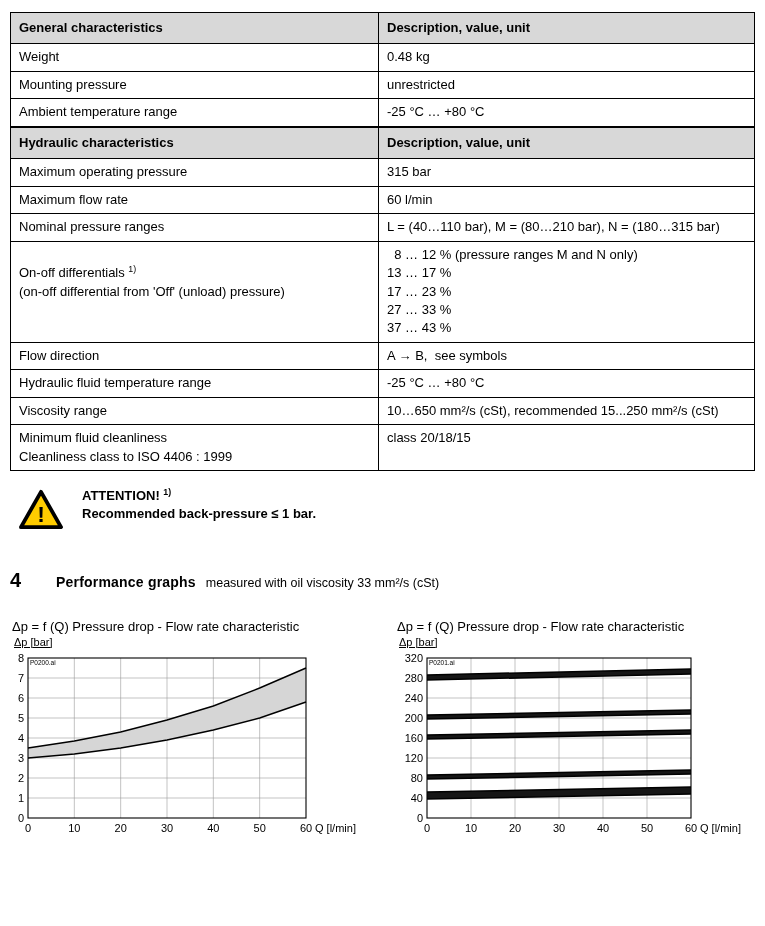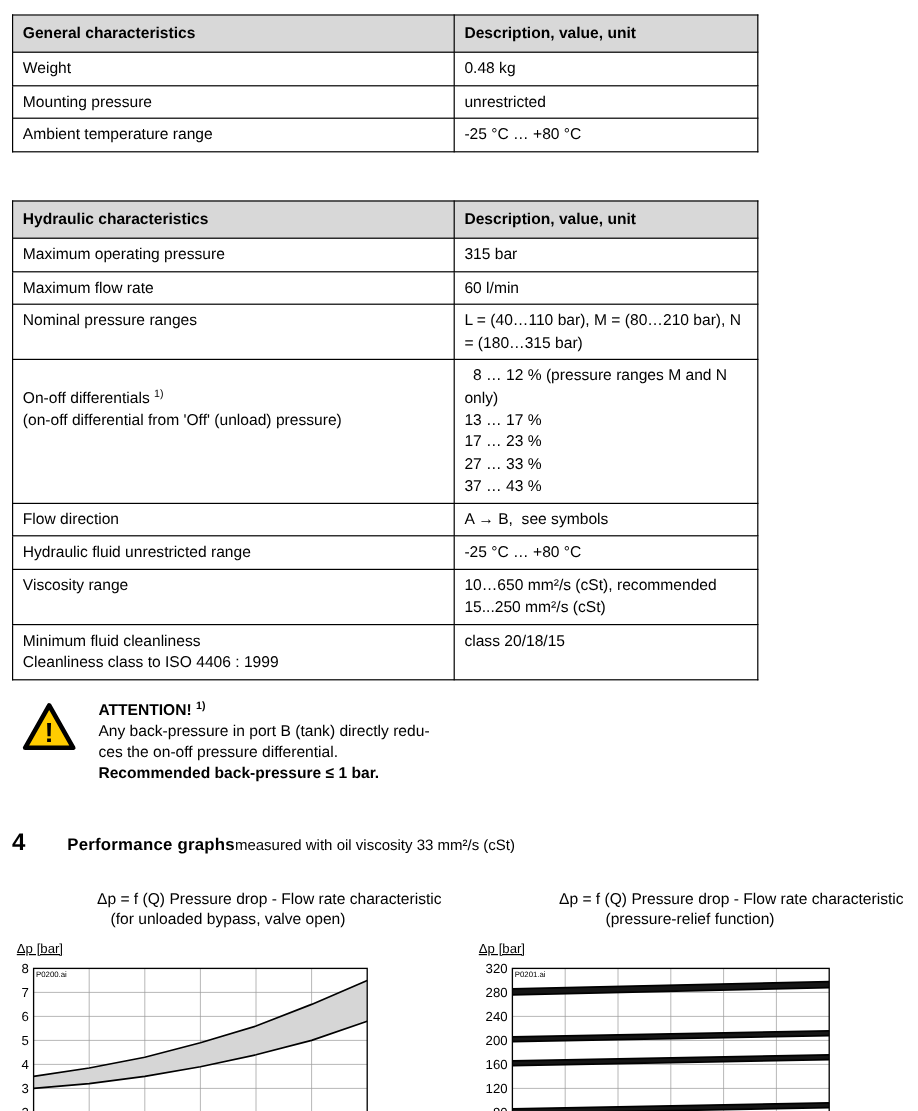--- a/index.html
+++ b/index.html
@@ -10,40 +10,40 @@
     font-family: "Liberation Sans", sans-serif;
     font-size: 13px;
     color: #000;
     padding: 12px 10px 0 10px;
     overflow: hidden;
   }
   .page { width: 745px; }
 
   table.spec {
     border-collapse: collapse;
-    width: 622px;
+    width: 745px;
     table-layout: fixed;
   }
   table.spec th, table.spec td {
     border: 1px solid #000;
     padding: 4px 8px;
     text-align: left;
     vertical-align: top;
     white-space: pre-line;
     line-height: 1.42;
     font-size: 13px;
   }
   table.spec th {
     background: #d8d8d8;
     font-weight: bold;
     padding: 6px 8px;
   }
   .col-label { width: 368px; }
 
-  .spec.second { margin-top: 40px; }
+  .spec.second { }
 
   sup.sup { font-size: 0.68em; vertical-align: super; line-height: 0; }
 
   .attention {
     display: flex;
     align-items: flex-start;
     margin: 16px 0 0 8px;
   }
   .warn-icon { flex: 0 0 auto; margin-right: 18px; margin-top: 2px; }
   .attention-text { line-height: 1.35; }
@@ -51,30 +51,30 @@
   .attention-body { white-space: pre-line; }
   .attention-recommendation { font-weight: bold; }
 
   .section-heading {
     margin: 38px 0 26px 0;
     display: flex;
     align-items: baseline;
   }
   .sec-num { font-size: 20px; font-weight: bold; width: 46px; }
   .sec-title { font-size: 14px; font-weight: bold; letter-spacing: 0.2px; }
-  .sec-sub { font-size: 12.5px; }
+  .sec-sub { font-size: 12.5px; margin-left: 10px; }
 
   .charts {
     display: flex;
     justify-content: space-between;
     padding: 0 2px;
     margin-top: 8px;
   }
   .chart-block { width: 356px; }
-  .chart-title { text-align: right; font-size: 13px; line-height: 1.35; }
+  .chart-title { text-align: left; font-size: 13px; line-height: 1.35; }
   .chart-subtitle { text-align: center; font-size: 13px; line-height: 1.35; margin-bottom: 10px; }
   .ylab { font-size: 11px; margin: 0 0 2px 2px; text-decoration: underline; }
   svg.chart { display: block; overflow: visible; }
   svg text { font-family: "Liberation Sans", sans-serif; }
 </style>
 </head>
 <body>
 
 <div class="page">
 
@@ -130,21 +130,21 @@
 13 … 17 %
 17 … 23 %
 27 … 33 %
 37 … 43 %</td>
       </tr>
       <tr>
         <td>Flow direction</td>
         <td>A → B,&nbsp; see symbols</td>
       </tr>
       <tr>
-        <td>Hydraulic fluid unrestricted range</td>
+        <td>Hydraulic fluid temperature range</td>
         <td>-25 °C … +80 °C</td>
       </tr>
       <tr>
         <td>Viscosity range</td>
         <td>10…650 mm²/s (cSt), recommended 15...250 mm²/s (cSt)</td>
       </tr>
       <tr>
         <td>Minimum fluid cleanliness
 Cleanliness class to ISO 4406 : 1999</td>
         <td>class 20/18/15</td>
@@ -152,36 +152,33 @@
     </tbody>
   </table>
 
   <div class="attention">
     <svg class="warn-icon" width="46" height="42" viewBox="0 0 48 44">
       <polygon points="24,3 45,40 3,40" fill="#ffcc00" stroke="#000" stroke-width="4" stroke-linejoin="round"></polygon>
       <text x="24" y="35" text-anchor="middle" font-size="24" font-weight="bold" fill="#000">!</text>
     </svg>
     <div class="attention-text">
       <div class="attention-title"><span>ATTENTION! </span><sup class="sup">1)</sup></div>
-      <div class="attention-body">Any back-pressure in port B (tank) directly redu-
-ces the on-off pressure differential.</div>
       <div class="attention-recommendation">Recommended back-pressure ≤ 1 bar.</div>
     </div>
   </div>
 
   <div class="section-heading">
     <span class="sec-num">4</span>
     <span class="sec-title">Performance graphs</span>
     <span class="sec-sub">measured with oil viscosity 33 mm²/s (cSt)</span>
   </div>
 
   <div class="charts">
     <div class="chart-block">
       <div class="chart-title">Δp = f (Q) Pressure drop - Flow rate characteristic</div>
-      <div class="chart-subtitle">(for unloaded bypass, valve open)</div>
       <div class="ylab">Δp [bar]</div>
       <svg class="chart" id="chart0" width="348" height="186">
           <line x1="62.33333333333333" y1="8" x2="62.33333333333333" y2="168" stroke="#9a9a9a" stroke-width="0.6"></line>
           <line x1="108.66666666666666" y1="8" x2="108.66666666666666" y2="168" stroke="#9a9a9a" stroke-width="0.6"></line>
           <line x1="155" y1="8" x2="155" y2="168" stroke="#9a9a9a" stroke-width="0.6"></line>
           <line x1="201.33333333333331" y1="8" x2="201.33333333333331" y2="168" stroke="#9a9a9a" stroke-width="0.6"></line>
           <line x1="247.66666666666669" y1="8" x2="247.66666666666669" y2="168" stroke="#9a9a9a" stroke-width="0.6"></line>
           <line x1="16" y1="148" x2="294" y2="148" stroke="#9a9a9a" stroke-width="0.6"></line>
           <line x1="16" y1="128" x2="294" y2="128" stroke="#9a9a9a" stroke-width="0.6"></line>
           <line x1="16" y1="108" x2="294" y2="108" stroke="#9a9a9a" stroke-width="0.6"></line>
@@ -208,21 +205,20 @@
           <text x="12" y="72" text-anchor="end" font-size="11" fill="#000">5</text>
           <text x="12" y="52" text-anchor="end" font-size="11" fill="#000">6</text>
           <text x="12" y="32" text-anchor="end" font-size="11" fill="#000">7</text>
           <text x="12" y="12" text-anchor="end" font-size="11" fill="#000">8</text>
           <text x="303" y="182" font-size="11" fill="#000">Q [l/min]</text>
           <text x="18" y="15" font-size="6.5" fill="#000">P0200.ai</text>
         </svg>
     </div>
     <div class="chart-block">
       <div class="chart-title">Δp = f (Q) Pressure drop - Flow rate characteristic</div>
-      <div class="chart-subtitle">(pressure-relief function)</div>
       <div class="ylab">Δp [bar]</div>
       <svg class="chart" id="chart1" width="348" height="186">
           <line x1="74" y1="8" x2="74" y2="168" stroke="#9a9a9a" stroke-width="0.6"></line>
           <line x1="118" y1="8" x2="118" y2="168" stroke="#9a9a9a" stroke-width="0.6"></line>
           <line x1="162" y1="8" x2="162" y2="168" stroke="#9a9a9a" stroke-width="0.6"></line>
           <line x1="206" y1="8" x2="206" y2="168" stroke="#9a9a9a" stroke-width="0.6"></line>
           <line x1="250" y1="8" x2="250" y2="168" stroke="#9a9a9a" stroke-width="0.6"></line>
           <line x1="30" y1="148" x2="294" y2="148" stroke="#9a9a9a" stroke-width="0.6"></line>
           <line x1="30" y1="128" x2="294" y2="128" stroke="#9a9a9a" stroke-width="0.6"></line>
           <line x1="30" y1="108" x2="294" y2="108" stroke="#9a9a9a" stroke-width="0.6"></line>

